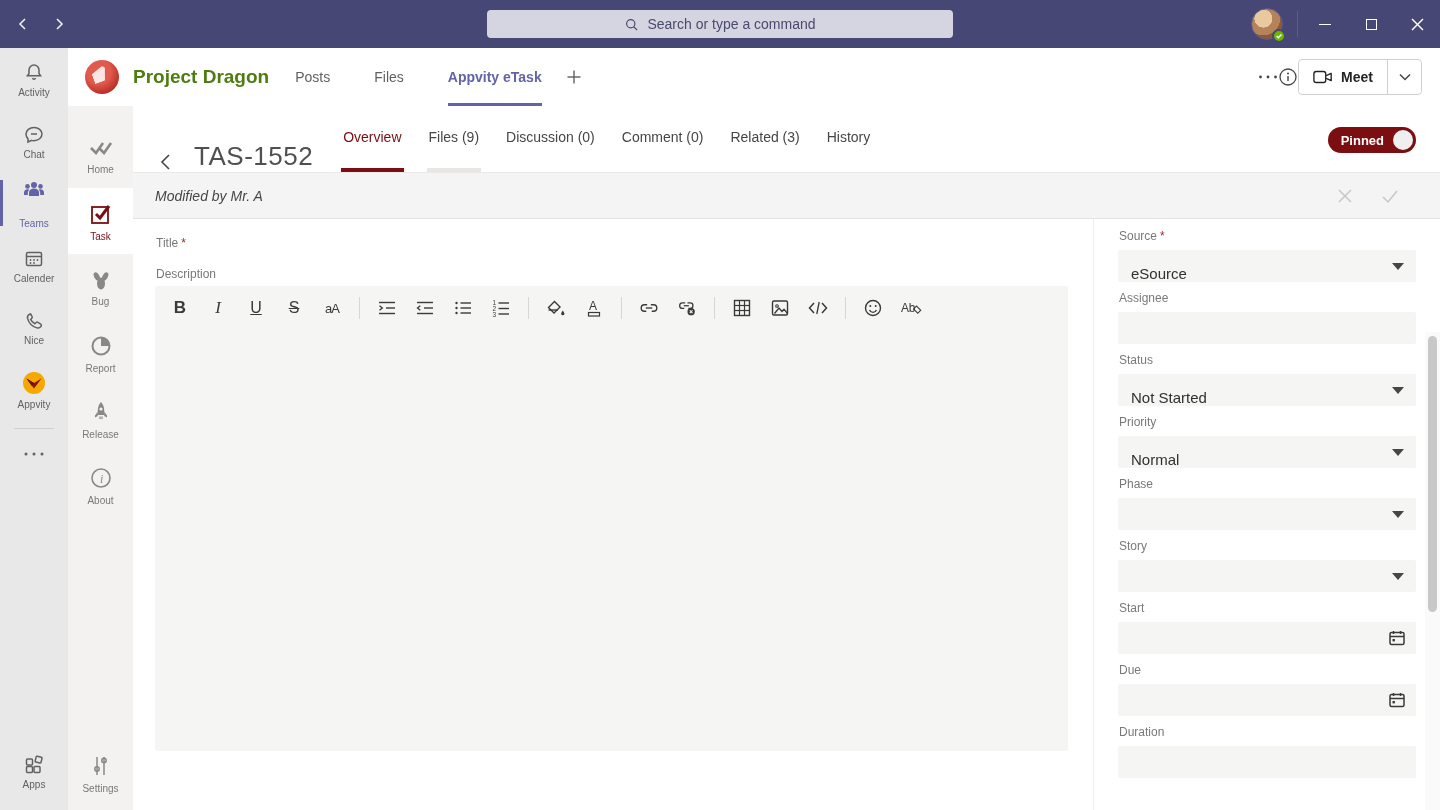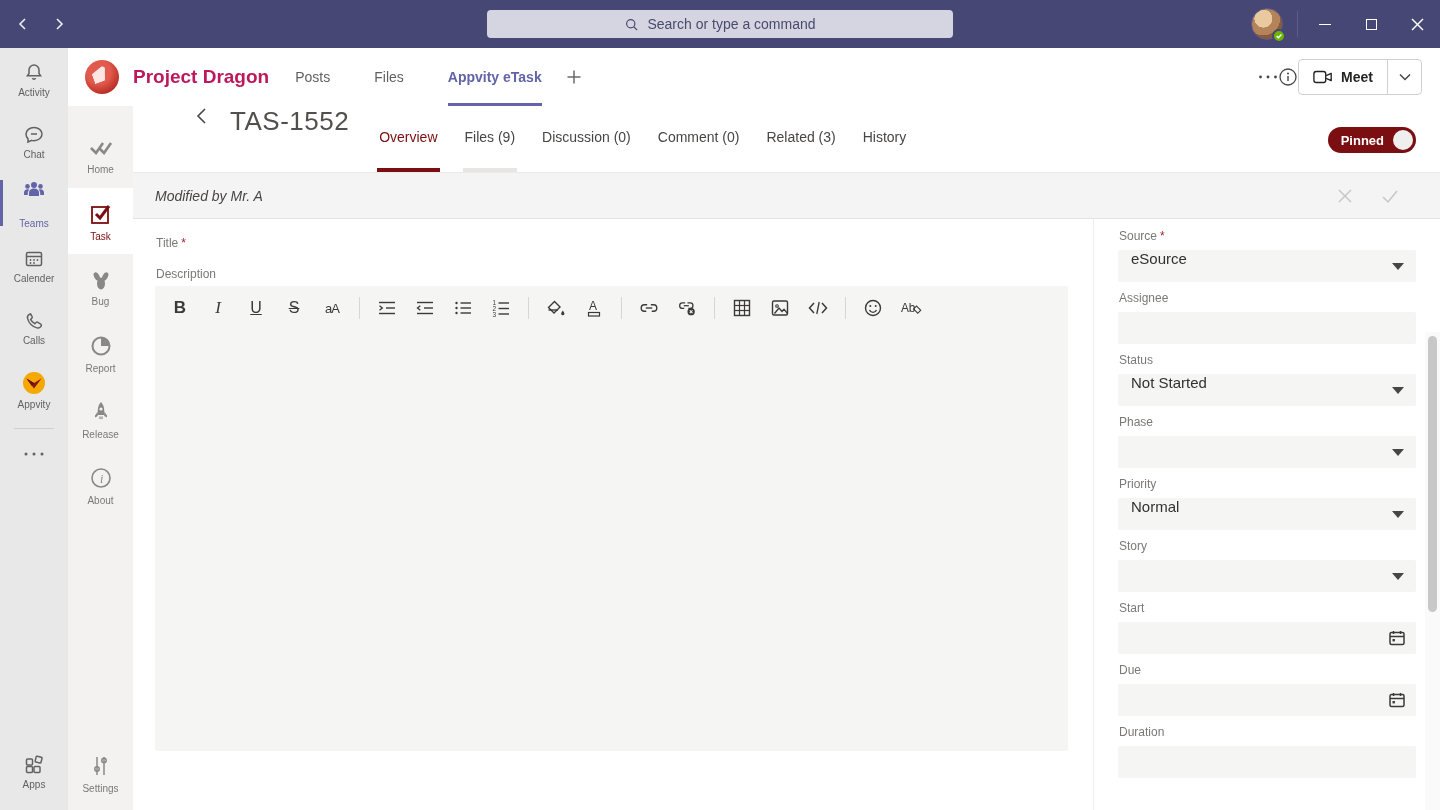--- a/index.html
+++ b/index.html
@@ -28,42 +28,42 @@
   .rail-item.active { color:#6264a7;gap:16px; }
   .rail-item.active::before { content:""; position:absolute; left:0; top:8px; bottom:8px; width:3px; background:#6264a7; }
   .rail-div { height:1px; background:#d2d0ce; margin:8px 14px; }
   .rail-spacer { flex:1; }
   .rail-dots { height:34px; display:flex; align-items:center; justify-content:center; color:#616161; cursor:pointer; }
 
   
   .team-header { position:absolute; left:68px; top:48px; width:1372px; height:58px; background:#fff; display:flex; align-items:center; }
   .team-logo { width:34px; height:34px; border-radius:50%; margin-left:17px; background:radial-gradient(circle at 40% 35%, #e05a4d 0 40%, #b92d24 75%); position:relative; overflow:hidden; flex:0 0 auto; }
   .team-logo::after { content:""; position:absolute; left:7px; top:6px; width:16px; height:16px; border-radius:50% 50% 50% 0; background:rgba(255,255,255,.85); transform:rotate(-20deg); clip-path:polygon(0 35%,100% 0,65% 100%,0 100%); }
-  .team-name { font-size:19px; font-weight:700; color:#be185d; margin-left:14px; margin-right:26px; }
+  .team-name { font-size:19px; font-weight:700; color:#4d7c0f; margin-left:14px; margin-right:26px; }
   .team-tabs { display:flex; align-items:center; gap:44px; height:100%; }
   .team-tab { font-size:14px; color:#616161; cursor:pointer; height:100%; display:flex; align-items:center; border-bottom:3px solid transparent; padding-top:3px; }
   .team-tab.active { color:#6264a7; font-weight:700; border-bottom-color:#6264a7; }
   .add-tab { margin-left:24px; color:#616161; cursor:pointer; display:flex; align-items:center; }
   .th-right { position:absolute; right:18px; top:0; height:58px; display:flex; align-items:center; color:#484644; }
   .icon-btn { display:flex; align-items:center; justify-content:center; cursor:pointer; color:#484644; }
   .meet-btn { display:flex; align-items:stretch; border:1px solid #d1d0cf; border-radius:4px; height:36px; background:#fff; overflow:hidden; }
   .meet-main { display:flex; align-items:center; gap:8px; padding:0 14px; cursor:pointer; font-size:14px; font-weight:700; color:#252423; }
   .meet-caret { width:34px; display:flex; align-items:center; justify-content:center; border-left:1px solid #d1d0cf; cursor:pointer; color:#484644; }
 
   
   .etask-rail { position:absolute; left:68px; top:106px; width:65px; height:704px; background:#f3f2f1; display:flex; flex-direction:column; }
   .et-item { height:66px; display:flex; flex-direction:column; align-items:center; justify-content:center; gap:4px; color:#7a7977; cursor:pointer; }
   .et-item .lbl { font-size:10px; }
   .et-item.active { background:#fff; color:#7b0e10; }
   .et-spacer { flex:1; }
 
   
   .content { position:absolute; left:133px; top:106px; width:1307px; height:704px; background:#fff; }
 
-  .task-header { position:absolute; left:0; top:0; right:0; height:66px; display:flex; align-items:flex-start;padding-left:36px; }
+  .task-header { position:absolute; left:0; top:0; right:0; height:66px; display:flex; align-items:flex-end; }
   .back-btn { margin-left:25px; color:#484644; cursor:pointer; display:flex; align-items:center; }
   .task-id { font-size:26px; font-weight:300; color:#52504e; letter-spacing:.5px; margin-left:20px; margin-right:28px; }
   .task-tabs { display:flex; align-items:flex-end; gap:23px; height:100%; }
   .task-tab { font-size:14px; color:#484644; cursor:pointer; padding:0 2px 14px 2px; border-bottom:4px solid transparent; height:52px; display:flex; align-items:center; }
   .task-tab.active { color:#7b0e10; border-bottom-color:#7b0e10; }
   .task-tab.hovered { border-bottom-color:#e8e6e4; }
   .pinned-toggle { position:absolute; right:24px; top:21px; height:26px; border-radius:13px; background:#7b0e10; display:flex; align-items:center; padding:0 3px 0 13px; gap:9px; cursor:pointer; }
   .pinned-label { color:#fff; font-size:13px; font-weight:700; }
   .pinned-knob { width:20px; height:20px; border-radius:50%; background:#efefef; }
 
@@ -84,21 +84,21 @@
   .tb-i { font-family:"Liberation Serif", serif; font-style:italic; font-size:17px; }
   .tb-u { text-decoration:underline; }
   .tb-s { text-decoration:line-through; }
   .tb-aa { font-size:13px; letter-spacing:-1px; }
   .tb-div { width:1px; height:22px; background:#d8d6d4; }
   .editor-body { height:380px; cursor:text; }
 
   .side-col { position:absolute; left:960px; top:0; width:332px; height:591px; border-left:1px solid #ededec; padding:10px 0 0 24px; }
   .fgroup { margin-bottom:9px; }
   .fgroup .field-label { margin-top:0; }
-  .fld { position:relative; width:298px; height:32px; background:#f5f5f4; border-radius:2px; display:flex; align-items:flex-start; padding:0 34px 0 13px; font-size:15px; color:#323130; cursor:pointer; }
+  .fld { position:relative; width:298px; height:32px; background:#f5f5f4; border-radius:2px; display:flex; align-items:flex-end; padding:0 34px 0 13px; font-size:15px; color:#323130; cursor:pointer; }
   .fld.plain { cursor:text; }
   .caret { position:absolute; right:12px; top:13px; width:0; height:0; border-left:6px solid transparent; border-right:6px solid transparent; border-top:7px solid #484644; }
   .cal { position:absolute; right:10px; top:7px; color:#3b3a39; }
 
   .scrollbar { position:absolute; right:0; top:113px; width:15px; height:591px; background:#fafafa; }
   .scroll-thumb { position:absolute; left:3px; top:4px; width:9px; height:276px; background:#c8c8c8; border-radius:4.5px; cursor:grab; }
 
   svg { display:block; }
 </style>
 </head>
@@ -188,21 +188,21 @@
           <circle cx="15.5" cy="13" r=".9" fill="currentColor"></circle>
           <circle cx="8.5" cy="16" r=".9" fill="currentColor"></circle>
           <circle cx="12" cy="16" r=".9" fill="currentColor"></circle>
         </svg>
       <span class="lbl">Calender</span>
     </div>
     <div class="rail-item">
       <svg width="24" height="24" viewBox="0 0 24 24">
           <path d="M8.2 4.6 10 7.4c.4.6.3 1.3-.2 1.8l-1.2 1.2c.9 1.9 2.4 3.4 4.3 4.3l1.2-1.2c.5-.5 1.2-.6 1.8-.2l2.8 1.8c.7.5.9 1.4.4 2.1-.9 1.4-2.6 2.2-4.2 1.7-4.5-1.3-8-4.8-9.3-9.3-.5-1.6.3-3.3 1.7-4.2.7-.5 1.6-.3 2.1.4z" fill="none" stroke="currentColor" stroke-width="1.5"></path>
         </svg>
-      <span class="lbl">Calls</span>
+      <span class="lbl">Nice</span>
     </div>
     <div class="rail-item">
       <svg width="28" height="28" viewBox="0 0 28 28">
           <circle cx="14" cy="14" r="11" fill="#f5a800"></circle>
           <path d="M6.5 9.5 14 14l7.5-4.5-7.5 10z" fill="#8c1515"></path>
           <path d="M6.5 9.5 14 14l-2.2 3z" fill="#6d0f0f"></path>
         </svg>
       <span class="lbl">Appvity</span>
     </div>
     <div class="rail-div"></div>
@@ -517,31 +517,31 @@
 
         <div class="fgroup">
           <div class="field-label">Status</div>
           <div class="fld">
             <span>Not Started</span>
             <span class="caret"></span>
           </div>
         </div>
 
         <div class="fgroup">
+          <div class="field-label">Priority</div>
+          <div class="fld">
+            <span>Normal</span>
+            <span class="caret"></span>
+          </div>
+        </div>
+
+        <div class="fgroup">
           <div class="field-label">Phase</div>
           <div class="fld">
             <span></span>
-            <span class="caret"></span>
-          </div>
-        </div>
-
-        <div class="fgroup">
-          <div class="field-label">Priority</div>
-          <div class="fld">
-            <span>Normal</span>
             <span class="caret"></span>
           </div>
         </div>
 
         <div class="fgroup">
           <div class="field-label">Story</div>
           <div class="fld">
             <span></span>
             <span class="caret"></span>
           </div>

